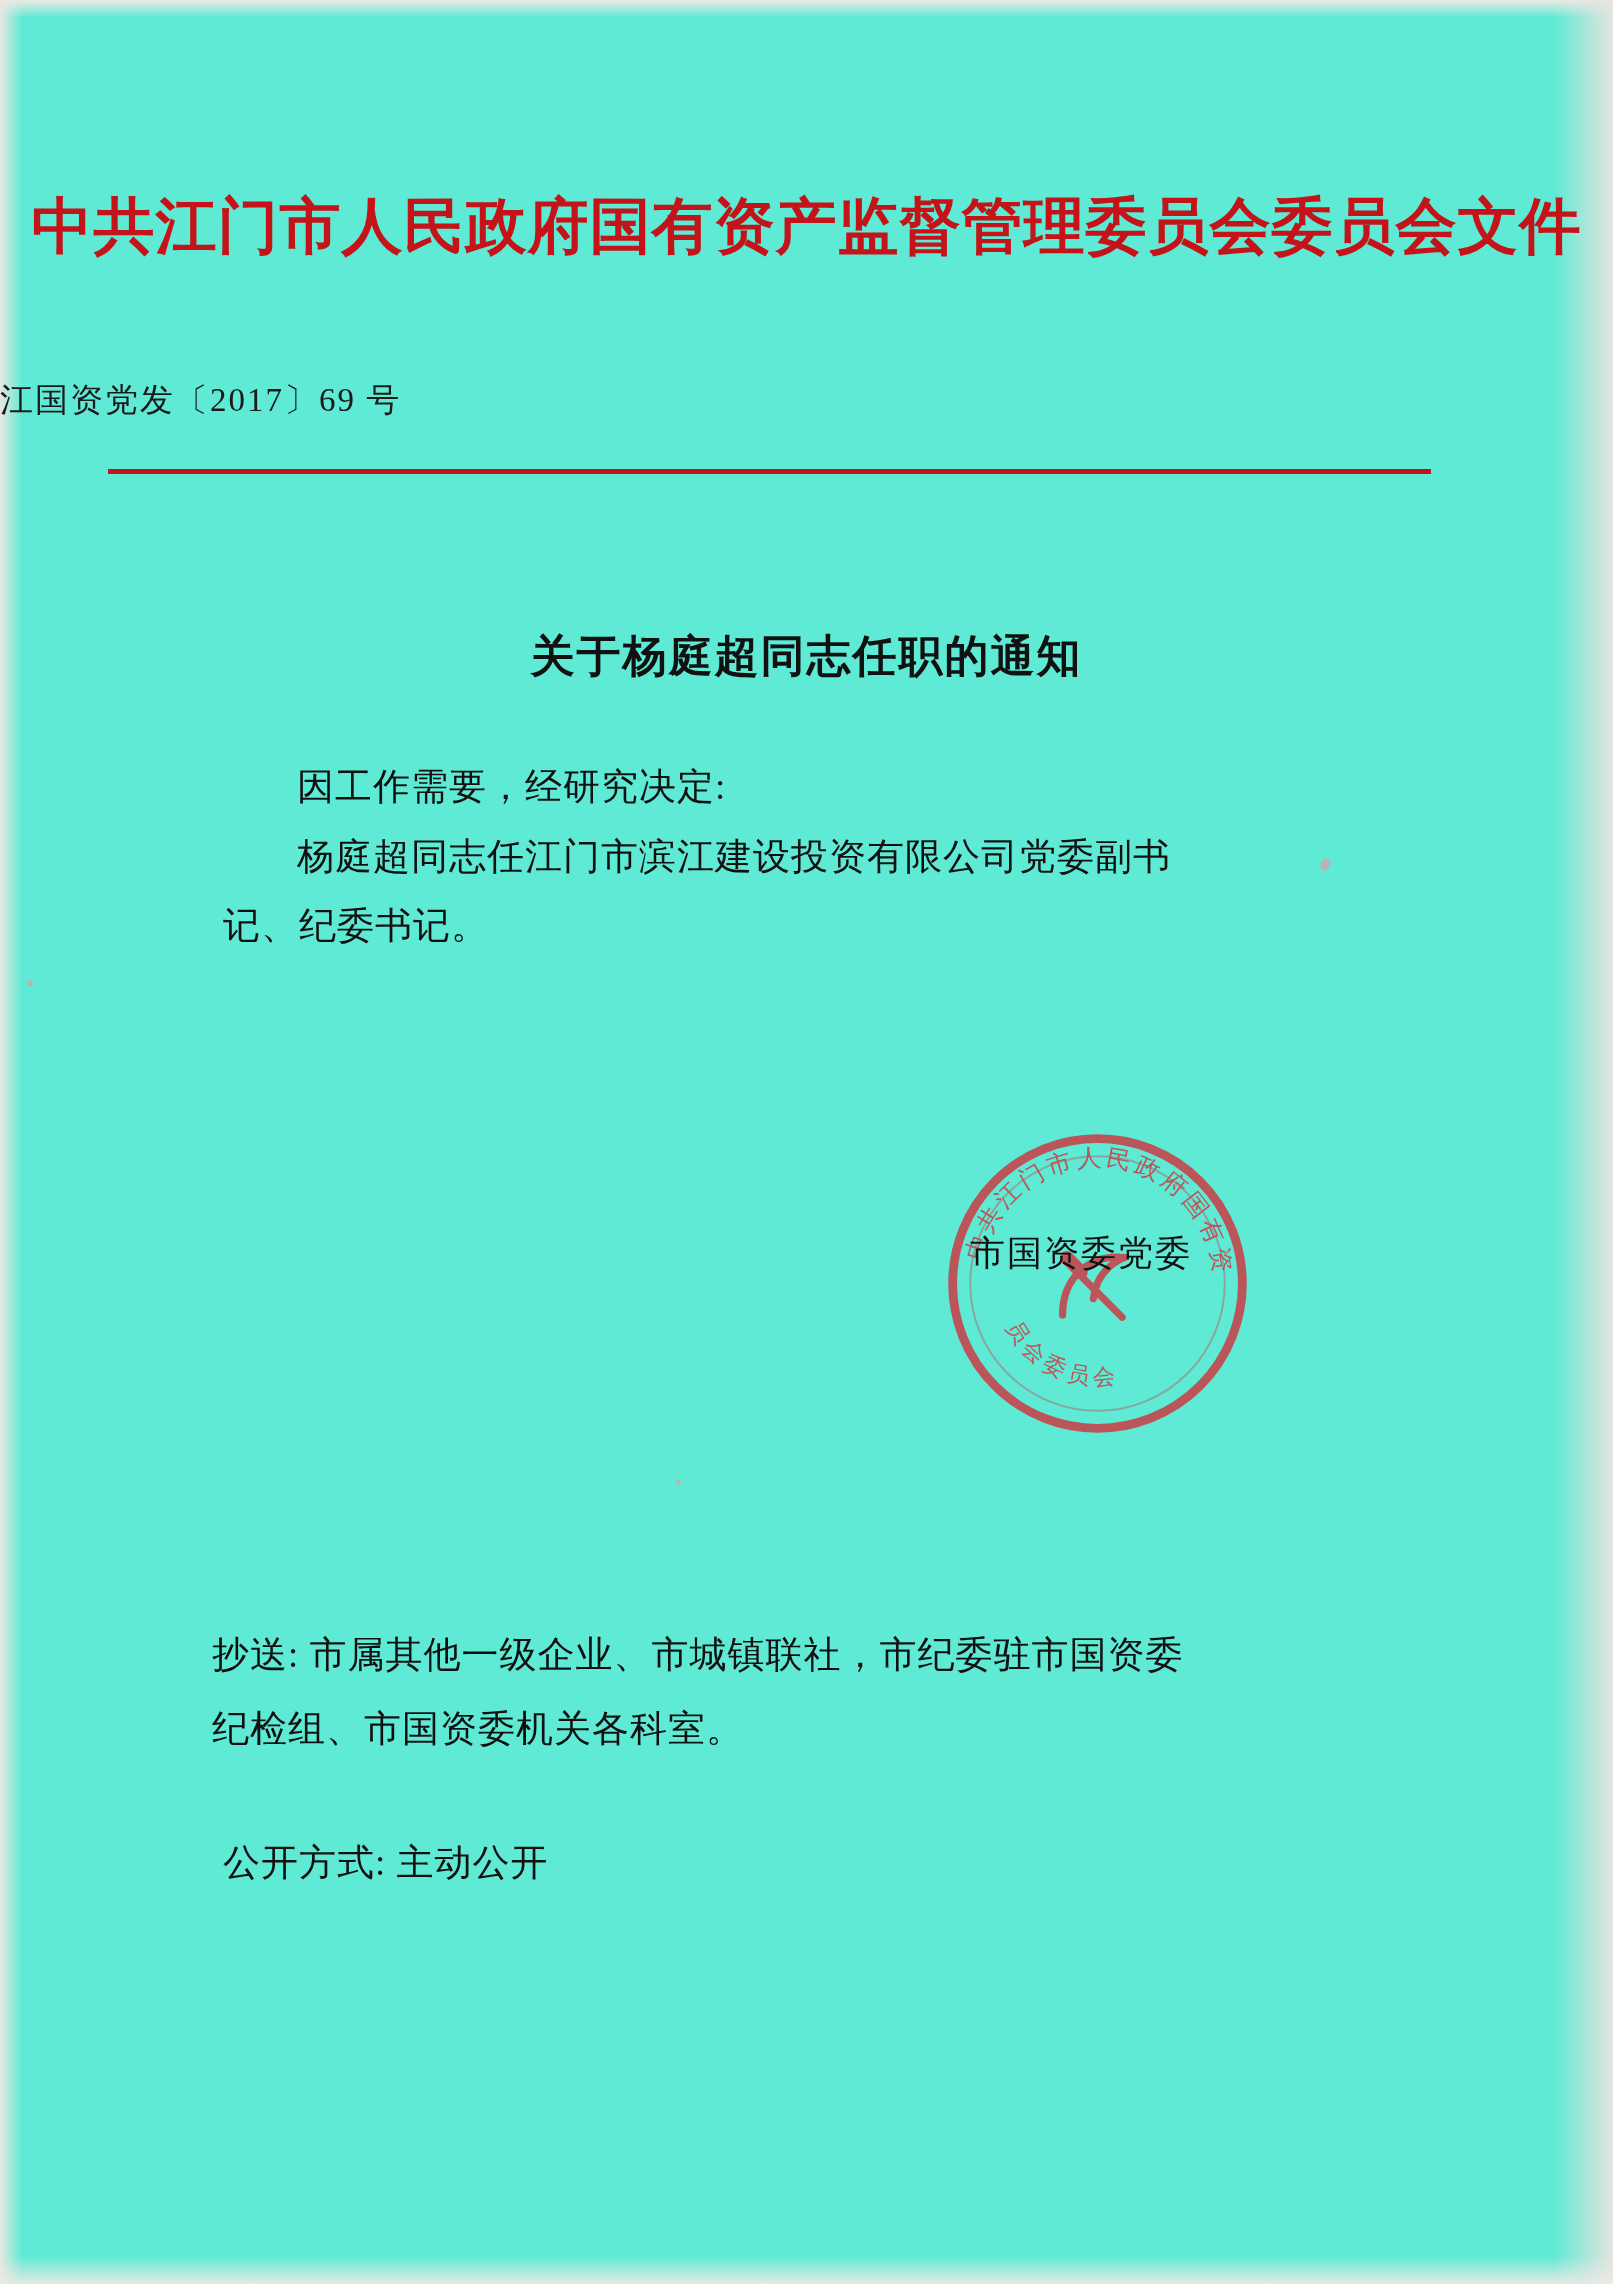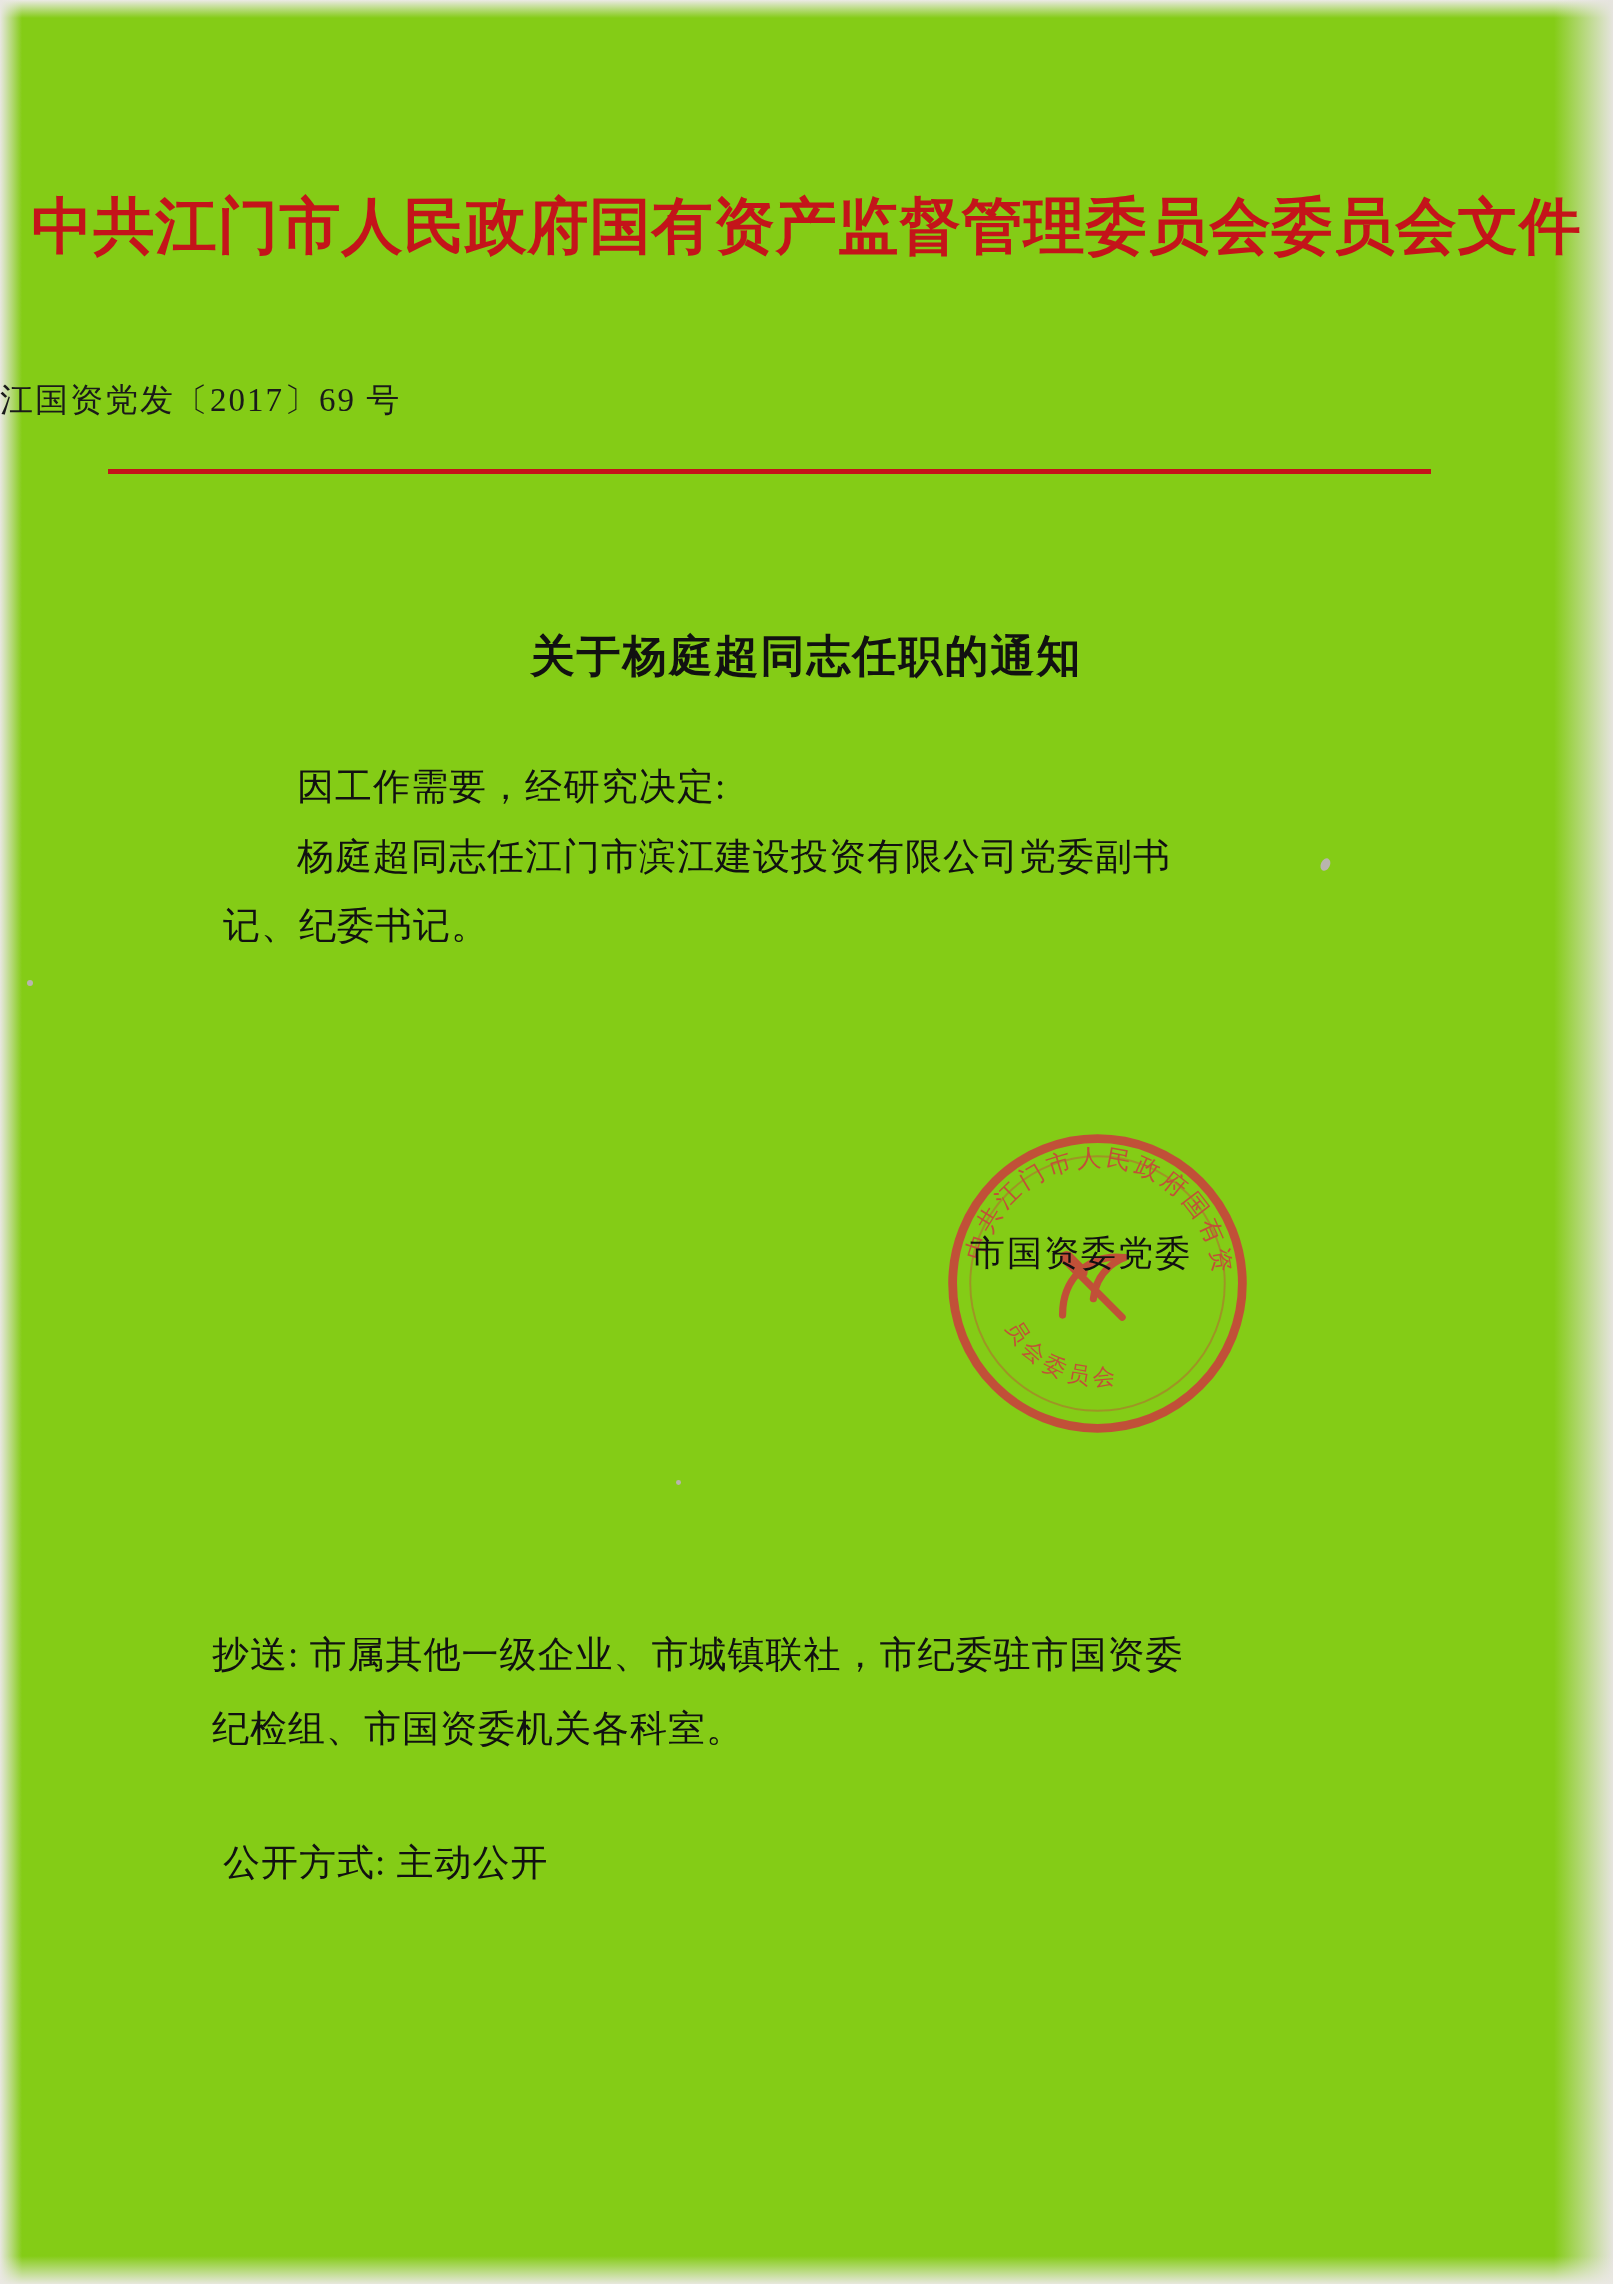--- a/index.html
+++ b/index.html
@@ -7,21 +7,21 @@
     padding: 0;
     background: #ffffff;
   }
   body {
     font-family: "Liberation Serif", "DejaVu Serif", serif;
   }
   .page {
     position: relative;
     width: 1613px;
     height: 2285px;
-    background: #84cc16;
+    background: #5eead4;
     overflow: hidden;
   }
   
   .scan-edge-left {
     position: absolute;
     left: 0; top: 0; bottom: 0;
     width: 21.6px;
     background: linear-gradient(to right, #e9e7e2, rgba(255,255,255,0));
     pointer-events: none;
   }

